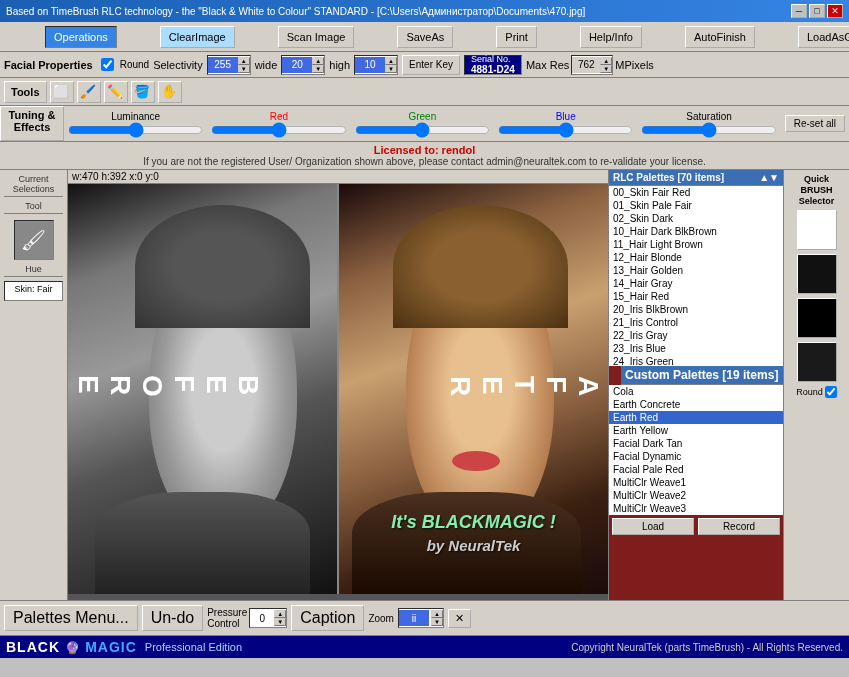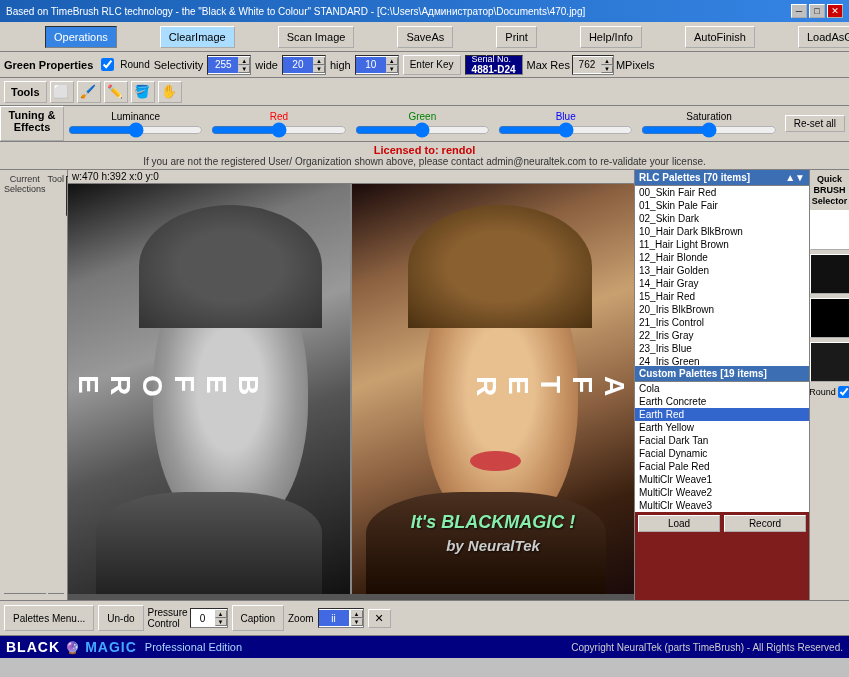--- a/index.html
+++ b/index.html
@@ -164,21 +164,21 @@
       height: 430px;
     }
 
     
     #left-sidebar {
       width: 68px;
       background: #d4d0c8;
       border-right: 1px solid #808080;
       padding: 4px;
       display: flex;
-      flex-direction: row;
+      flex-direction: column;
       gap: 2px;
     }
     .sidebar-label {
       font-size: 9px; text-align: center; color: #333;
       border-bottom: 1px solid #808080; margin-bottom: 2px; padding-bottom: 2px;
     }
     .hue-display {
       background: white; border: 1px inset #808080;
       text-align: center; font-size: 9px; padding: 2px; min-height: 20px;
     }
@@ -266,24 +266,25 @@
       font-size: 10px;
       max-height: 180px;
     }
     .palette-list div {
       padding: 1px 4px;
       cursor: pointer;
     }
     .custom-palettes-header {
       background: #3c6eb4;
       color: white;
-      font-size: 10px;
+      font-size: 12px;
       font-weight: bold;
       padding: 2px 4px;
       border-bottom: 1px solid #808080;
+      margin-left: 12px;
     }
     .custom-list {
       background: white;
       overflow-y: auto;
       font-size: 10px;
       max-height: 130px;
     }
     .custom-list div {
       padding: 1px 4px;
       cursor: pointer;
@@ -296,21 +297,21 @@
     }
     .palette-btn {
       flex: 1;
       background: #d4d0c8; border: 1px outset #fff;
       padding: 2px 4px; font-size: 10px; cursor: pointer;
       text-align: center;
     }
 
     
     #quick-brush {
-      width: 40px;
+      width: 66px;
       background: #d4d0c8;
       border-left: 1px solid #808080;
       display: flex;
       flex-direction: column;
       align-items: center;
       padding: 4px 2px;
       gap: 4px;
     }
     .quick-brush-label {
       font-size: 9px; font-weight: bold; text-align: center;
@@ -334,21 +335,21 @@
       border-top: 1px solid #808080;
       border-bottom: 1px solid #808080;
       display: flex;
       align-items: center;
       height: 36px;
       padding: 2px 4px;
       gap: 4px;
     }
     .bottom-btn {
       background: #d4d0c8; border: 1px outset #fff;
-      padding: 2px 8px; font-size: 10px; cursor: pointer; height: 26px;
+      padding: 2px 8px; font-size: 16px; cursor: pointer; height: 26px;
     }
     .pressure-box {
       display: flex; align-items: center; gap: 2px;
     }
     .pressure-label { font-size: 10px; }
     .zoom-box { display: flex; align-items: center; gap: 2px; }
     .zoom-input {
       width: 30px; height: 20px; border: 1px inset #808080;
       background: white; font-size: 10px; text-align: center;
     }
@@ -397,21 +398,21 @@
   <button class="tb-btn">Scan Image</button>
   <button class="tb-btn">SaveAs</button>
   <button class="tb-btn">Print</button>
   <button class="tb-btn">Help/Info</button>
   <button class="tb-btn">AutoFinish</button>
   <button class="tb-btn">LoadAsGray!</button>
   <button class="tb-btn">Invert!</button>
 </div>
 
 <div id="brush-props">
-  <span class="section-label">Green Properties</span>
+  <span class="section-label">Facial Properties</span>
   <input type="checkbox" id="round-cb" checked="" style="">
   <label for="round-cb">Round</label>
   <span>Selectivity</span>
   <div class="spinner-box">
     <input type="text" value="255" style="">
     <div class="spinner-arrows">
       <button>▲</button>
       <button>▼</button>
     </div>
   </div>

